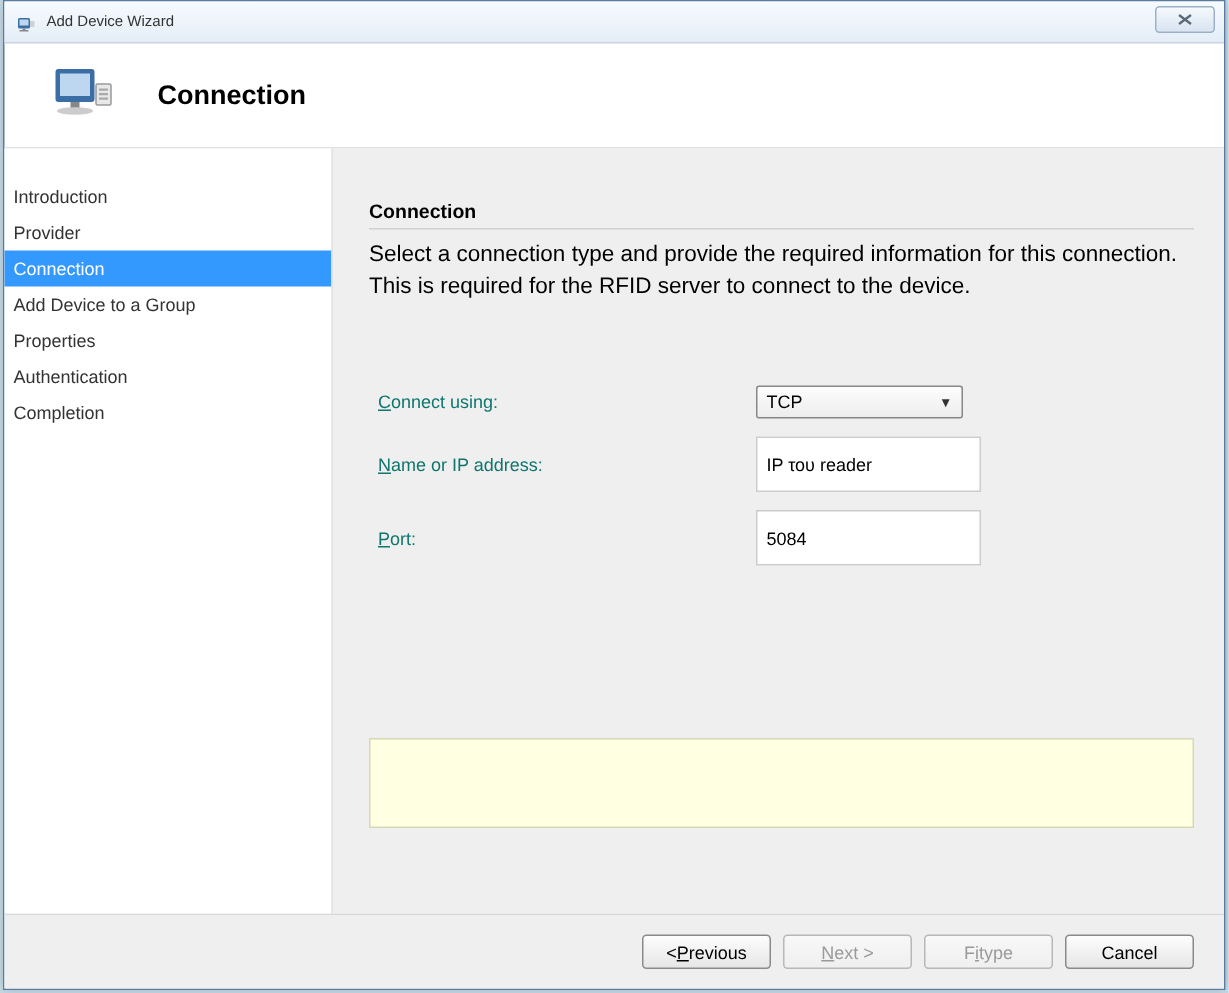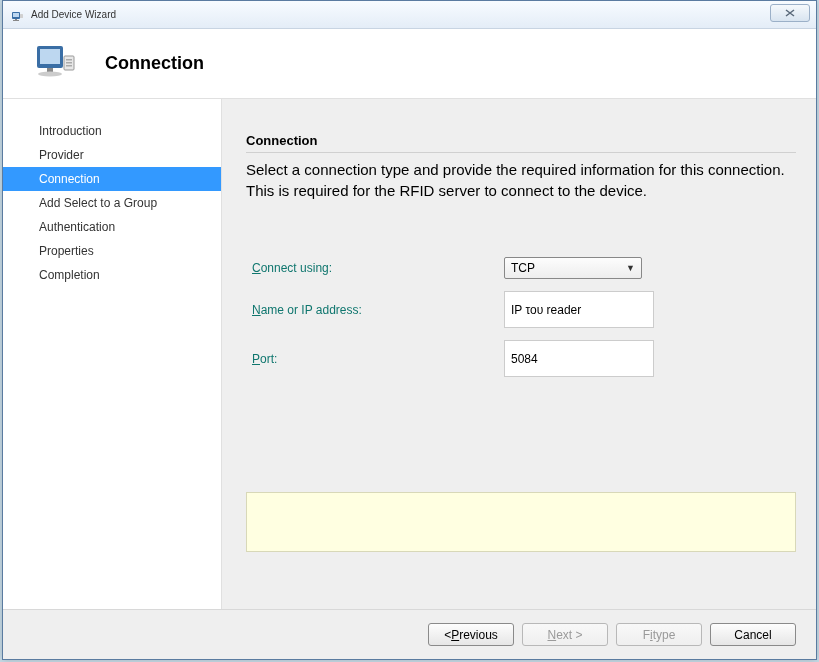--- a/index.html
+++ b/index.html
@@ -89,21 +89,21 @@
       height: 510px;
     }
 
     .sidebar {
       width: 218px;
       background: #fff;
       padding-top: 20px;
     }
 
     .sidebar-item {
-      padding: 5px 0 5px 36px;
+      padding: 5px 0 5px 6px;
       font-size: 12px;
       color: #333;
       cursor: pointer;
     }
 
     .sidebar-item.selected {
       background: #3399ff;
       color: #fff;
     }
 
@@ -266,23 +266,23 @@
     </div>
     <div class="header-title">Connection</div>
   </div>
 
   <div class="body">
 
     <div class="sidebar">
       <div class="sidebar-item">Introduction</div>
       <div class="sidebar-item">Provider</div>
       <div class="sidebar-item selected">Connection</div>
-      <div class="sidebar-item">Add Select to a Group</div>
+      <div class="sidebar-item">Add Device to a Group</div>
+      <div class="sidebar-item">Properties</div>
       <div class="sidebar-item">Authentication</div>
-      <div class="sidebar-item">Properties</div>
       <div class="sidebar-item">Completion</div>
     </div>
 
     <div class="content">
       <div class="content-title">Connection</div>
       <hr class="title-rule">
       <div class="content-desc">Select a connection type and provide the required information for this connection. This is required for the RFID server to connect to the device.</div>
 
       <div class="form-row">
         <div class="form-label">

